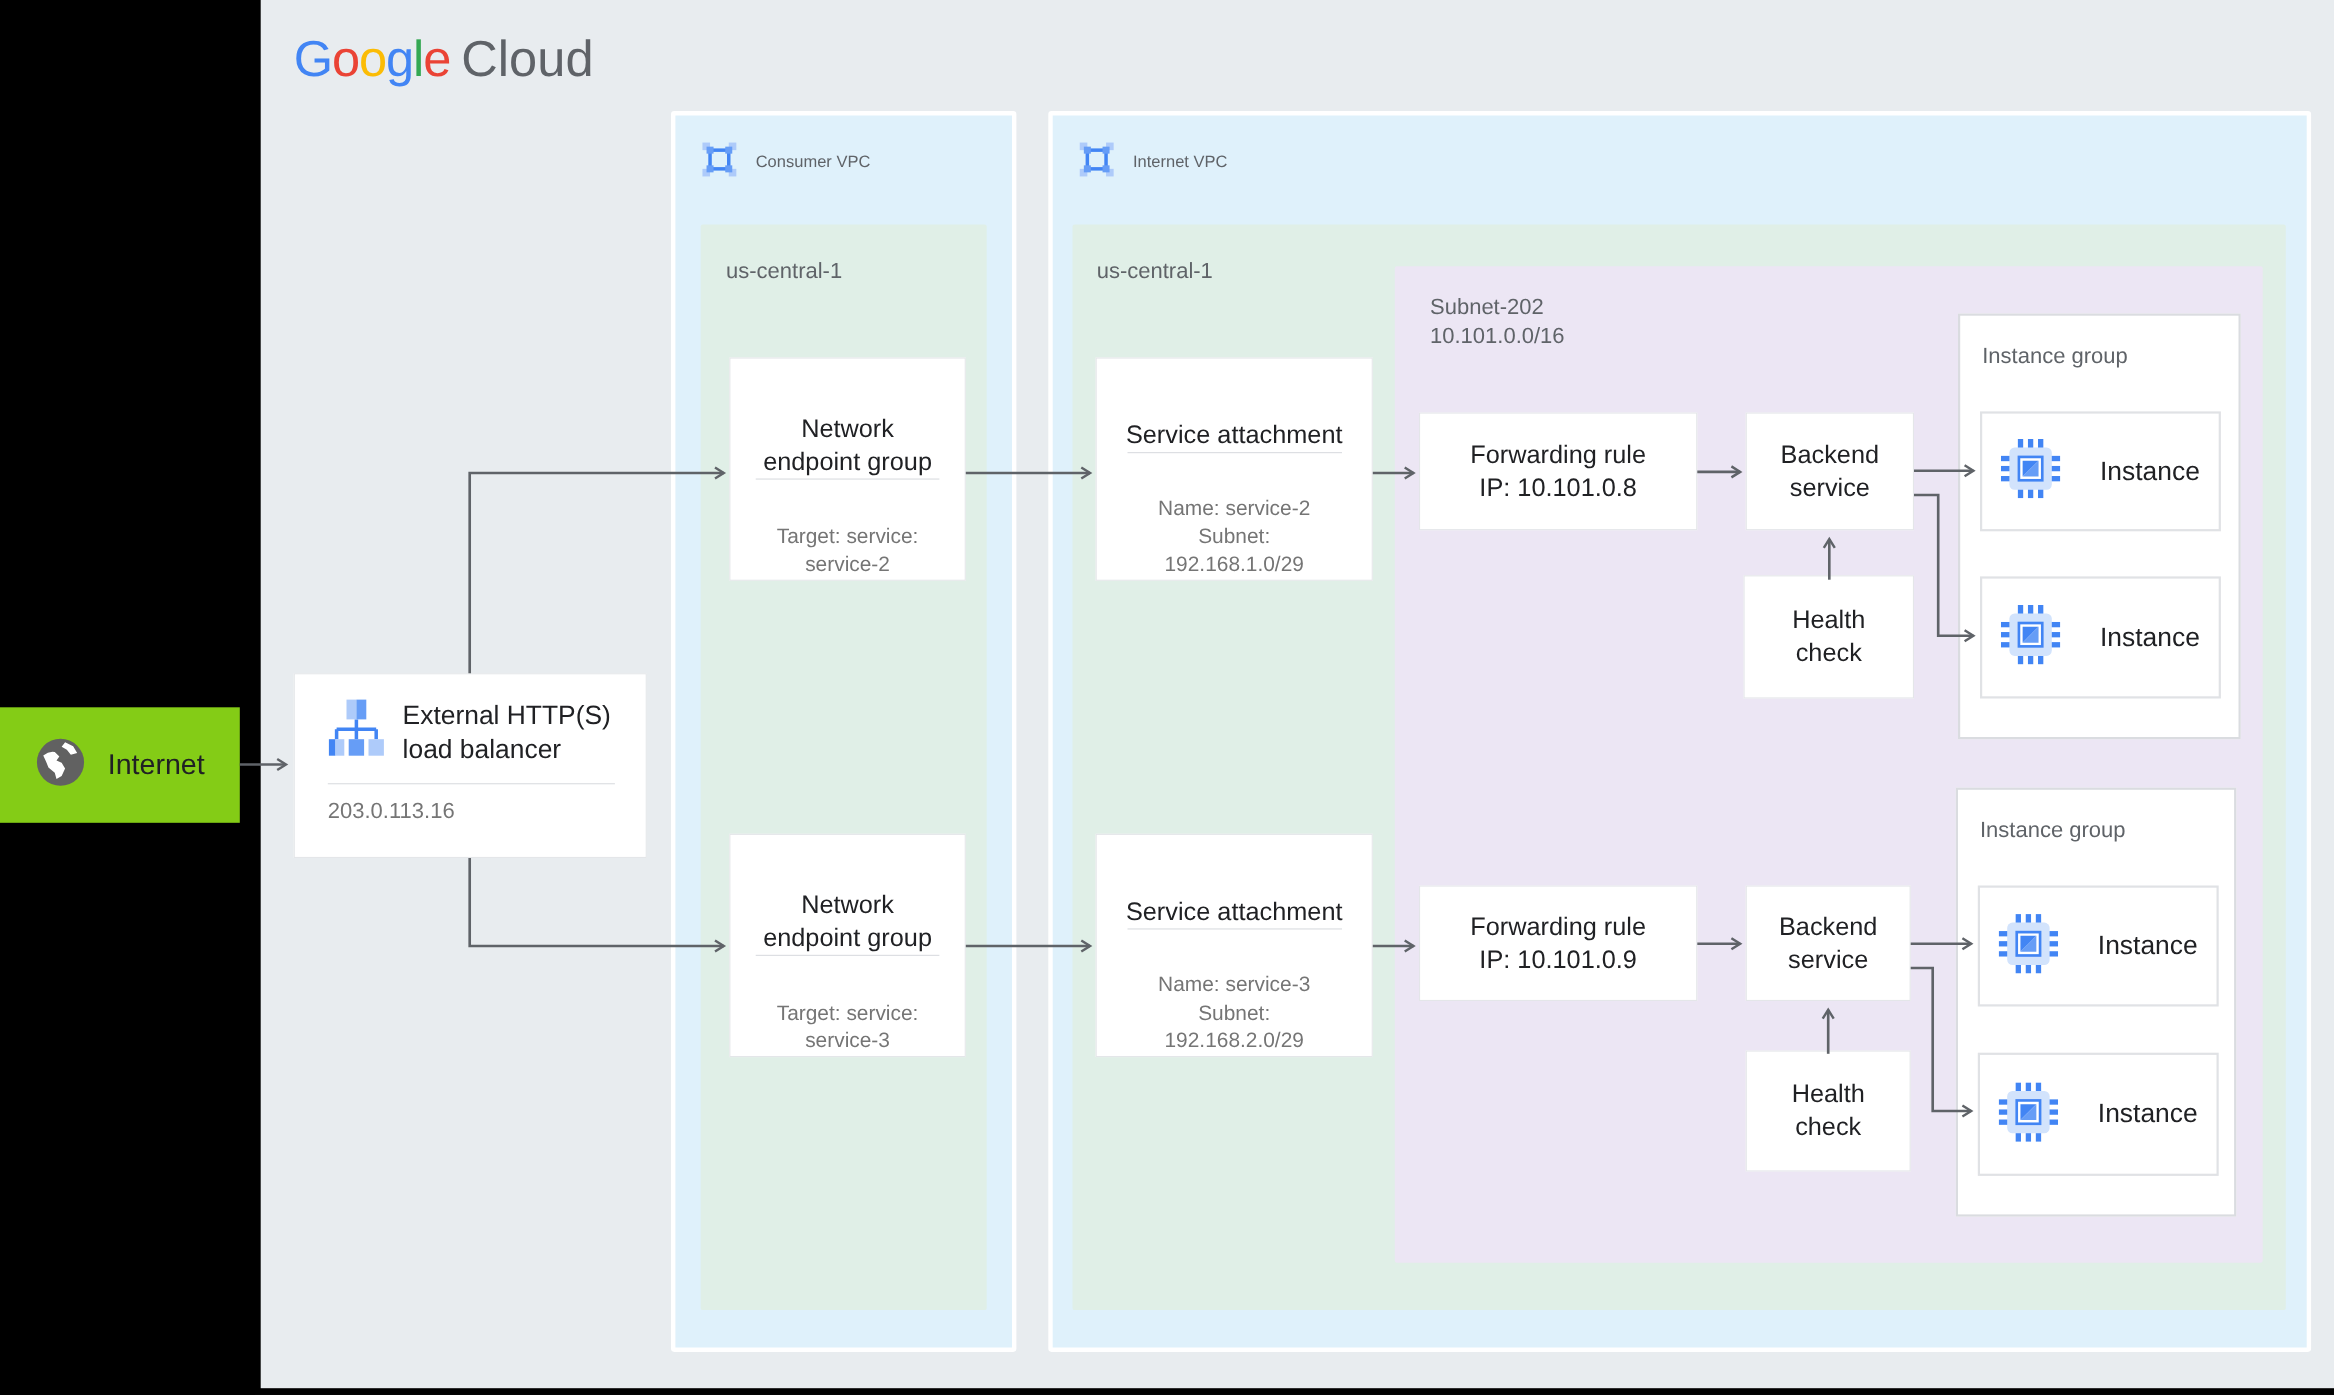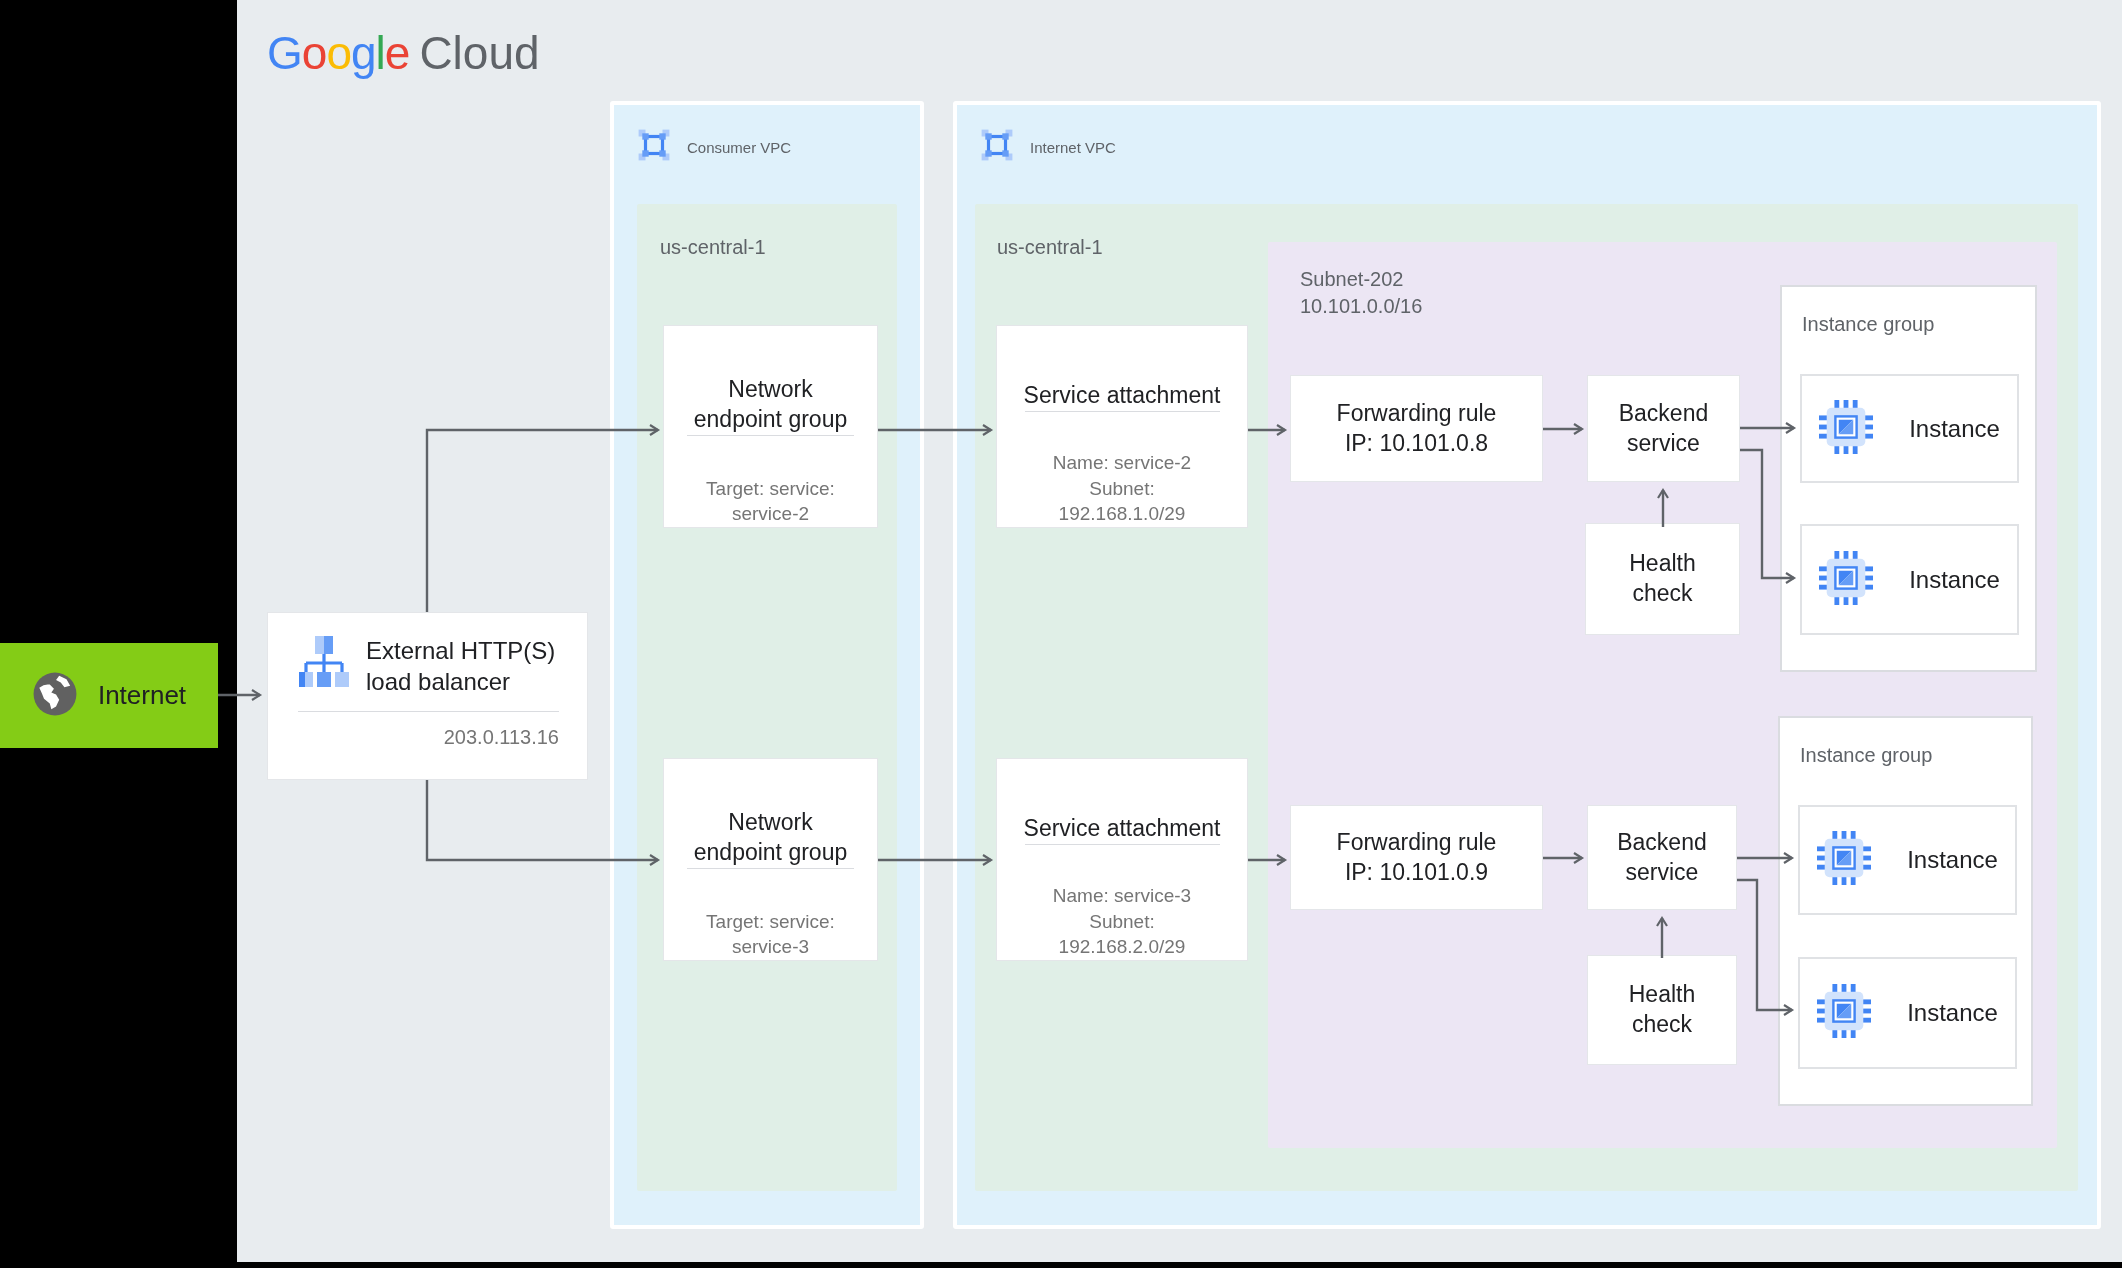--- a/index.html
+++ b/index.html
@@ -46,21 +46,21 @@
   .inst-label{font-size:24px;color:#202124;}
 
   .internet-box{position:absolute;left:0;top:643px;width:218px;height:105px;background:#84cc16;
         display:flex;align-items:center;justify-content:center;gap:20px;}
   .internet-label{font-size:26px;color:#202124;}
 
   .lb-box{position:absolute;left:267px;top:612px;width:321px;height:168px;background:#fff;border:1px solid #e4e6e9;
         box-sizing:border-box;padding:22px 28px 0 30px;}
   .lb-row{display:flex;align-items:flex-start;gap:16px;}
   .lb-title{font-size:24px;color:#202124;line-height:1.3;}
-  .lb-ip{font-size:20px;color:#757575;text-align:right;margin-top:14px;}
+  .lb-ip{font-size:20px;color:#757575;text-align:left;margin-top:14px;}
   .lb-box .divider{margin:14px auto 8px auto;width:100%;}
 
   .arrows{position:absolute;left:0;top:0;z-index:40;pointer-events:none;}
 </style>
 </head>
 <body>
 
 <div class="canvas">
   <div class="panel-gray"></div>
 

